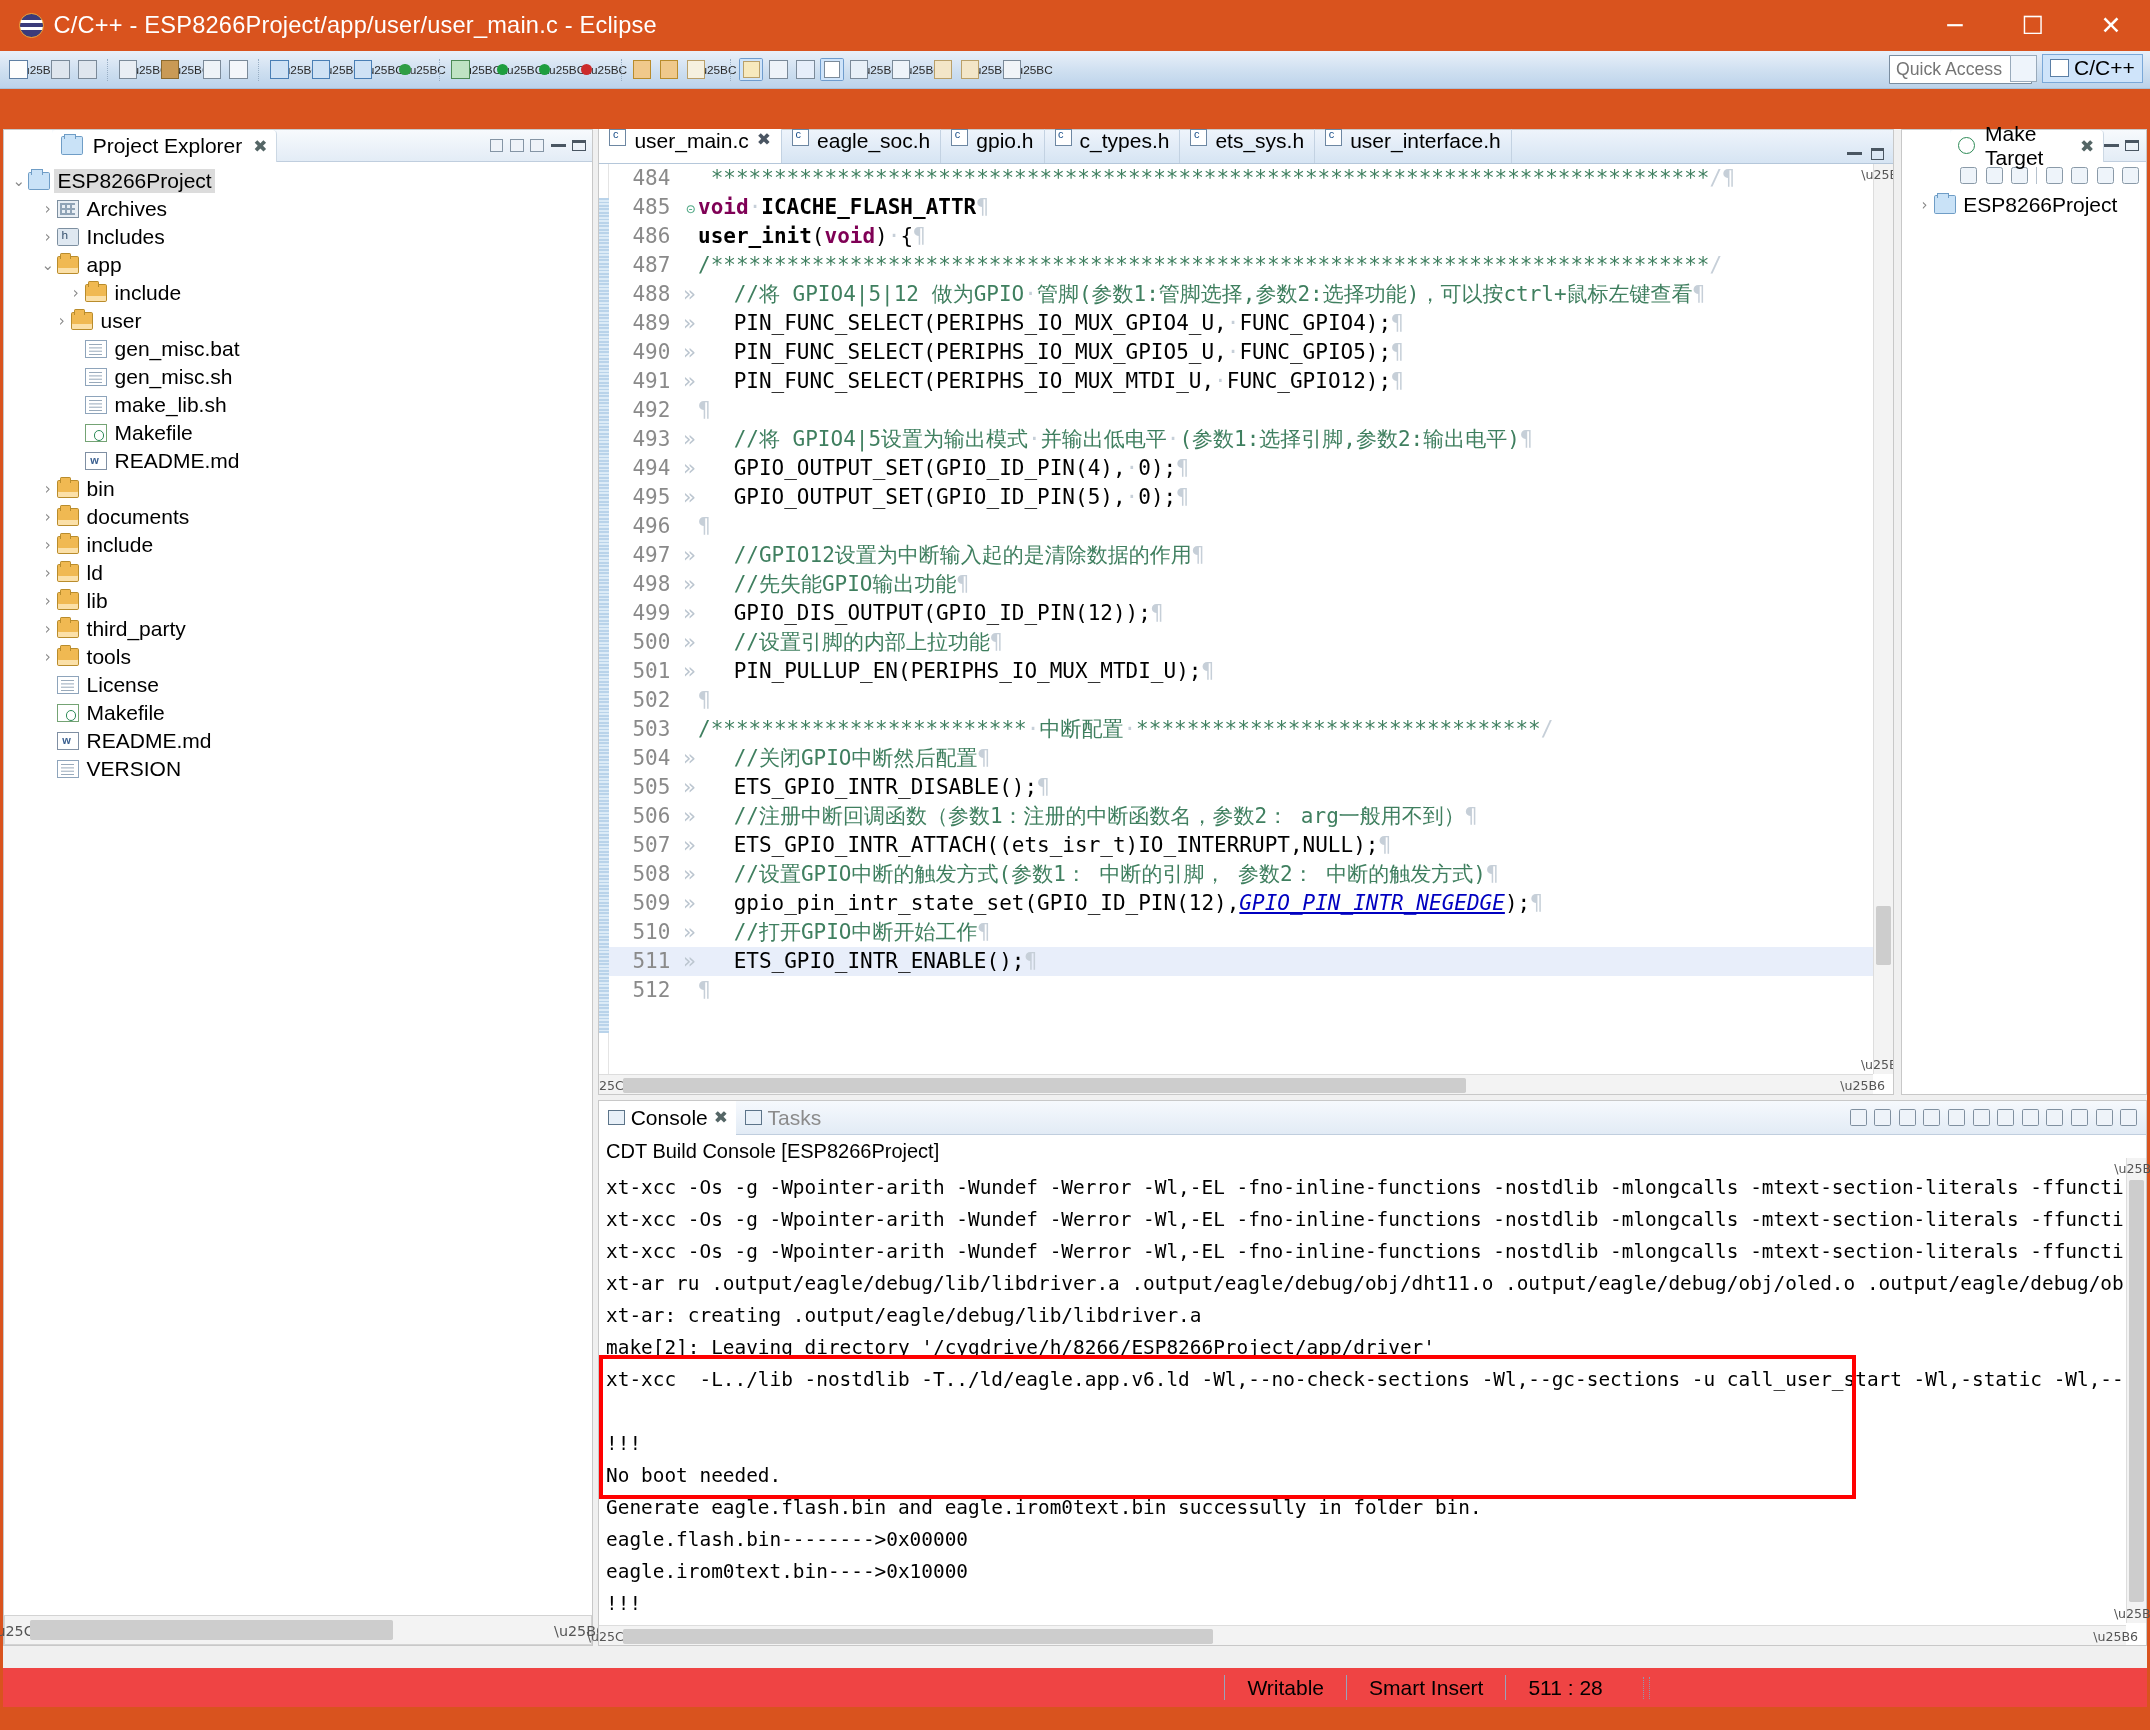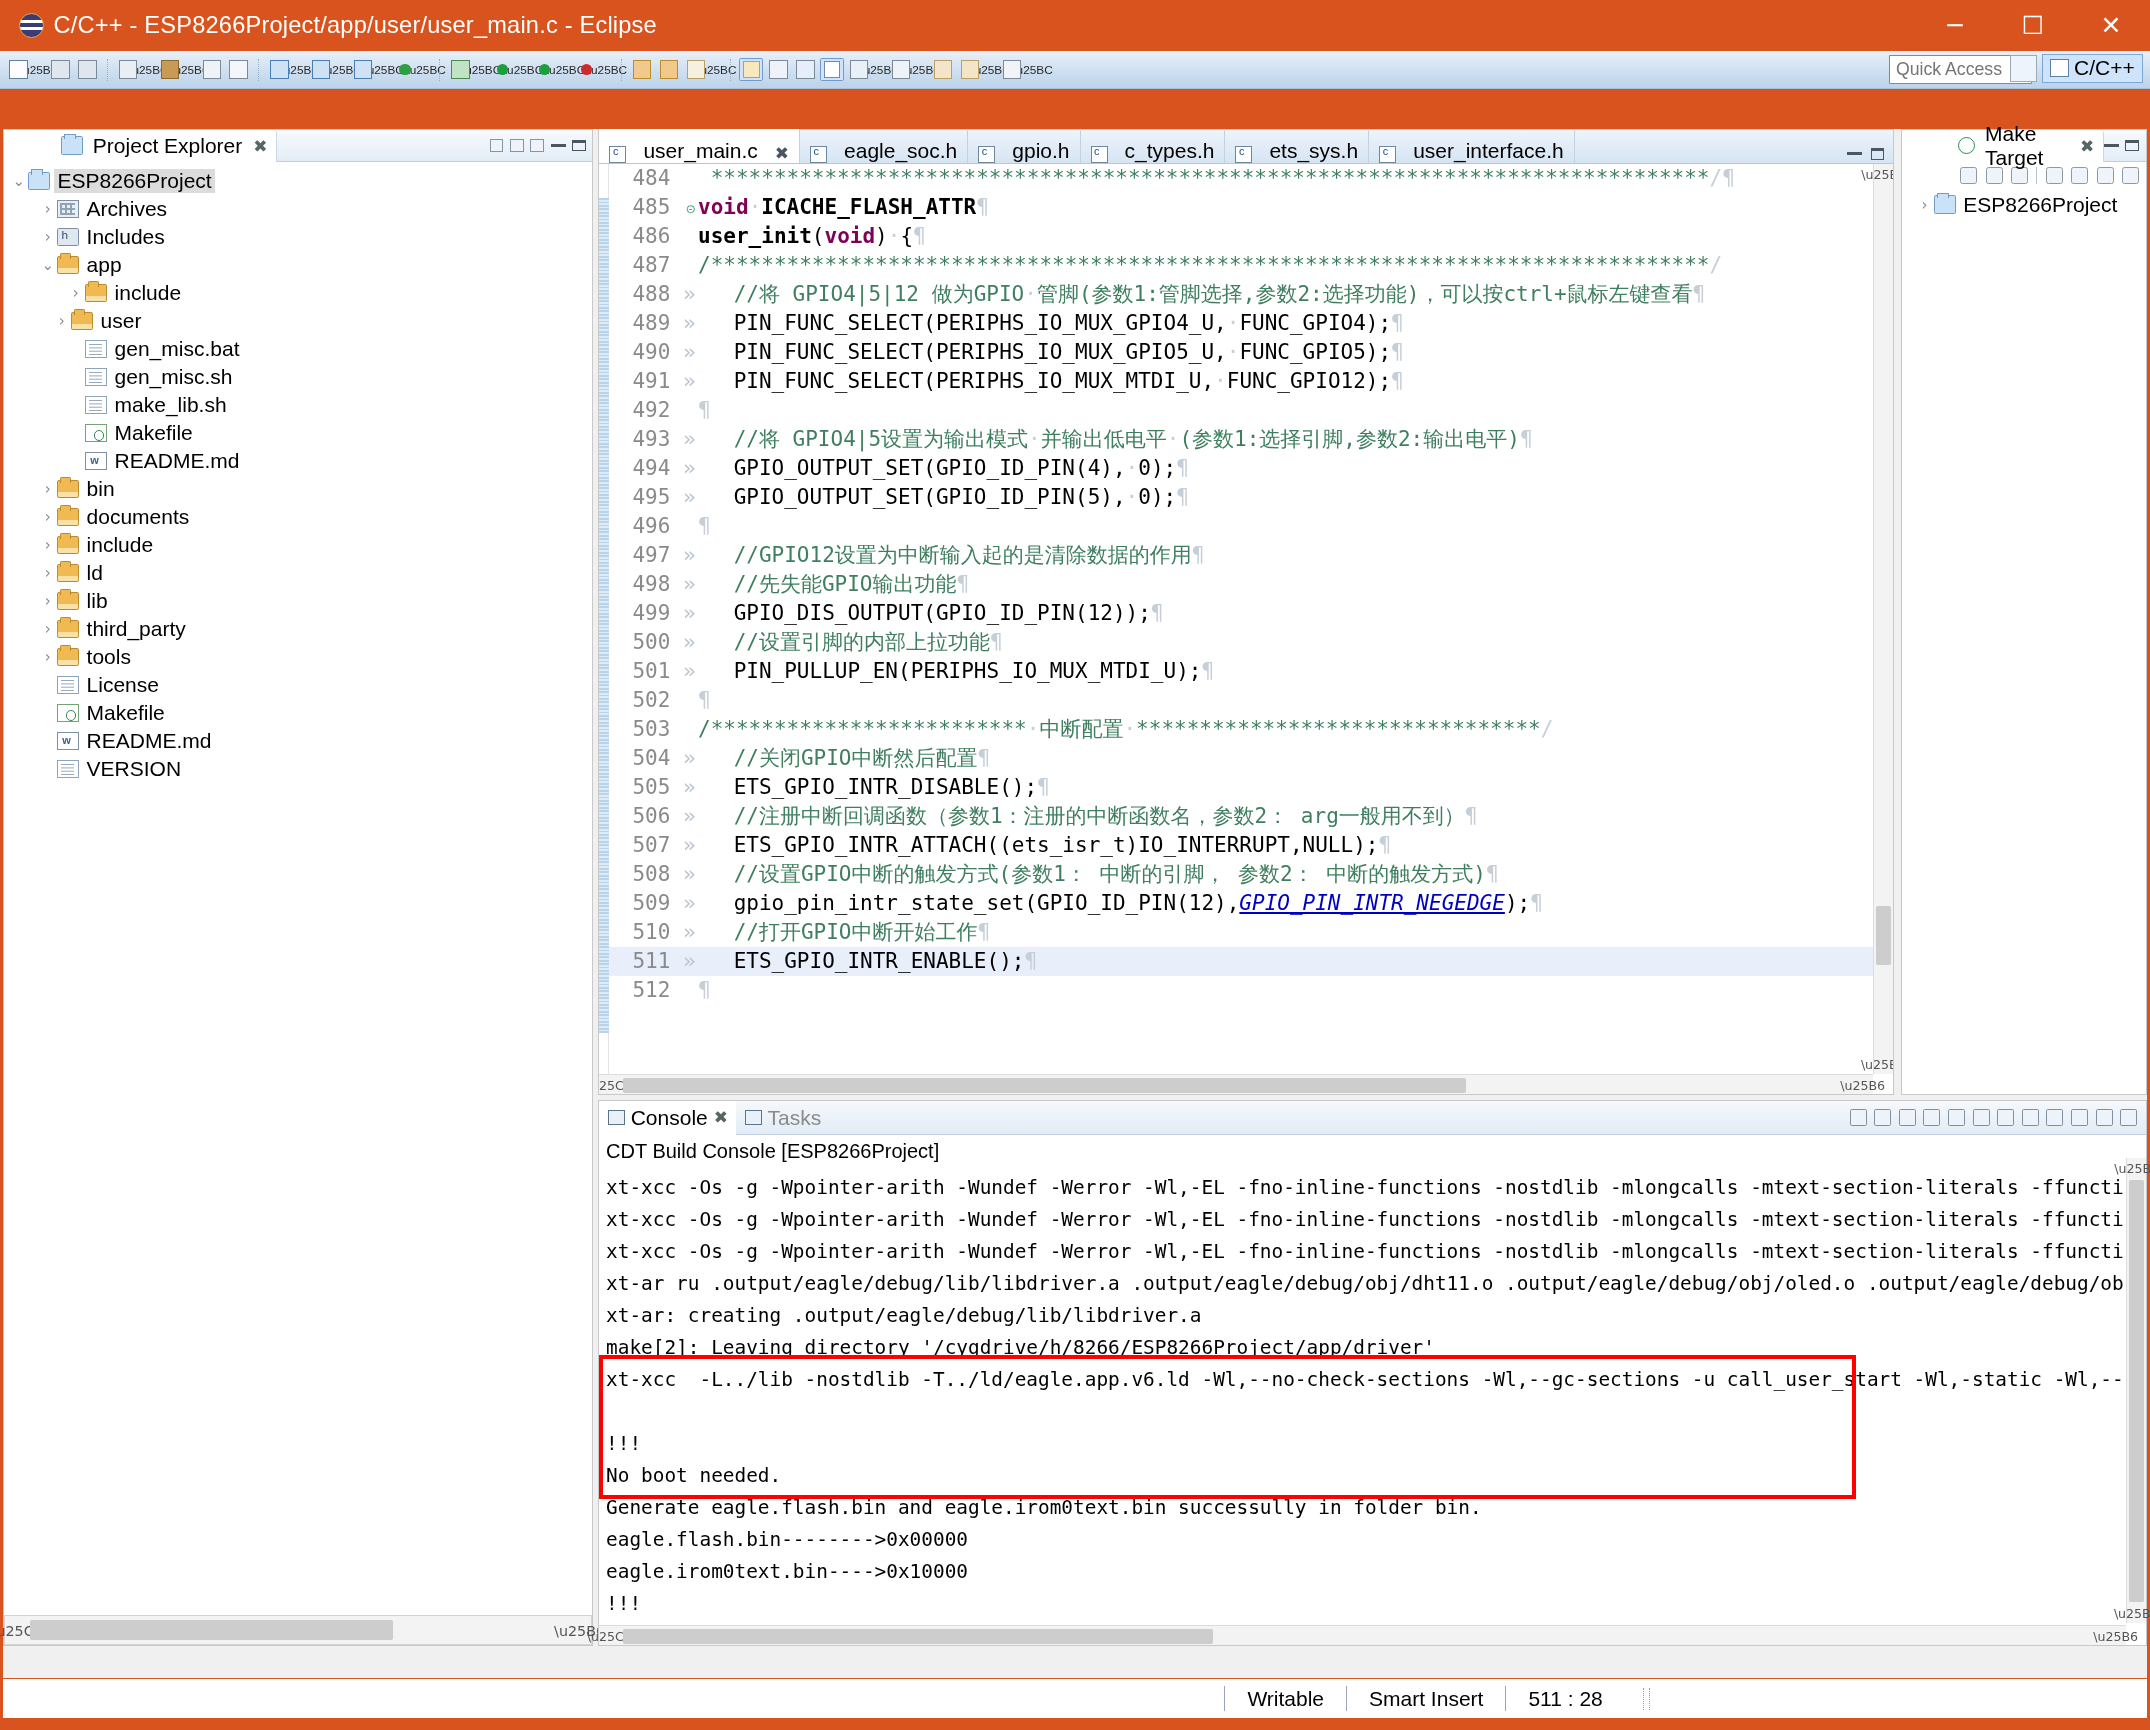--- a/index.html
+++ b/index.html
@@ -118,21 +118,21 @@
 
   
   #editor-zone {
     position:absolute; left:595px; right:253px; top:0; height:966px;
   }
   #editor {
     position:absolute; inset:0; background:#fff; border:0.8px solid #c8c8c8;
   }
   #edit-tabbar { height:34px; background:linear-gradient(180deg,#eef4fb,#d6e4f3);
     display:flex; align-items:flex-end; position:relative; border-bottom:0.8px solid #b5c7da; }
-  .etab { display:flex;align-items:flex-end;gap:17px;height:34px;padding:0 10px;font-size:21px;
+  .etab { display:flex;align-items:flex-start;gap:8px;height:34px;padding:0 10px;font-size:21px;
           border-right:0.8px solid #c3d2e2; }
   .etab.active { background:#fff; }
   .etab .cico { width:17px;height:17px;background:#fff;border:0.8px solid #6d87a2;position:relative;flex:none; }
   .etab .cico::after{content:"c";position:absolute;left:2.5px;top:-1.7px;font-size:11px;color:#1a4f8a;}
   .etab .x { font-size:17px;color:#4a5562;font-family:"DejaVu Sans",sans-serif; }
   .edit-tools { margin-left:auto; display:flex;align-items:center;gap:8.4px;padding:0 8.4px 3.4px 0; }
 
   #code-wrap { position:absolute; left:0; right:0; top:34px; bottom:0; overflow:hidden; background:#fff;}
   #gutter-annot { position:absolute;left:0;top:0;width:10px;bottom:20px;background:#fff;border-right:0.8px solid #e4e4e4;}
   #chglines { position:absolute;left:0;top:34px;width:10px;height:835px;
@@ -193,22 +193,22 @@
   .mt-ic { width:17px;height:17px;flex:none;border-radius:2.5px;border:0.8px solid #8a9aa8;background:#eef4fa;}
 
   
   .panel-hsb { position:absolute; bottom:0; height:30px; background:#f3f3f3; border:0.8px solid #d3d3d3; }
   .panel-hsb .thumb{position:absolute;top:4.2px;left:25px;height:20px;background:#cdcdcd;border-radius:1.7px;}
   .panel-hsb .al,.panel-hsb .ar{position:absolute;top:0;width:23.6px;height:29px;display:flex;align-items:center;justify-content:center;color:#555;font-size:14.3px;font-family:"DejaVu Sans",sans-serif;}
   .panel-hsb .al{left:0}.panel-hsb .ar{right:0}
 
   
   #statusbar {
-    position:absolute; left:3.4px; right:3.4px; bottom:12px; height:39px;
-    background:#ffffff; display:flex; align-items:center; font-size:21px;
+    position:absolute; left:3.4px; right:3.4px; bottom:23px; height:39px;
+    background:#ef4444; display:flex; align-items:center; font-size:21px;
   }
   #statusbar .cell { padding:0 22px; border-right:0.8px solid #9aa3bb; height:25px; display:flex; align-items:center;}
   #statusbar .gripper { width:6.7px;height:22px;border-left:1.7px dotted #8f98b0;border-right:1.7px dotted #8f98b0;margin-left:18.6px;}
 </style>
 </head>
 <body>
 
 <div id="window">
 
   <div id="titlebar">

